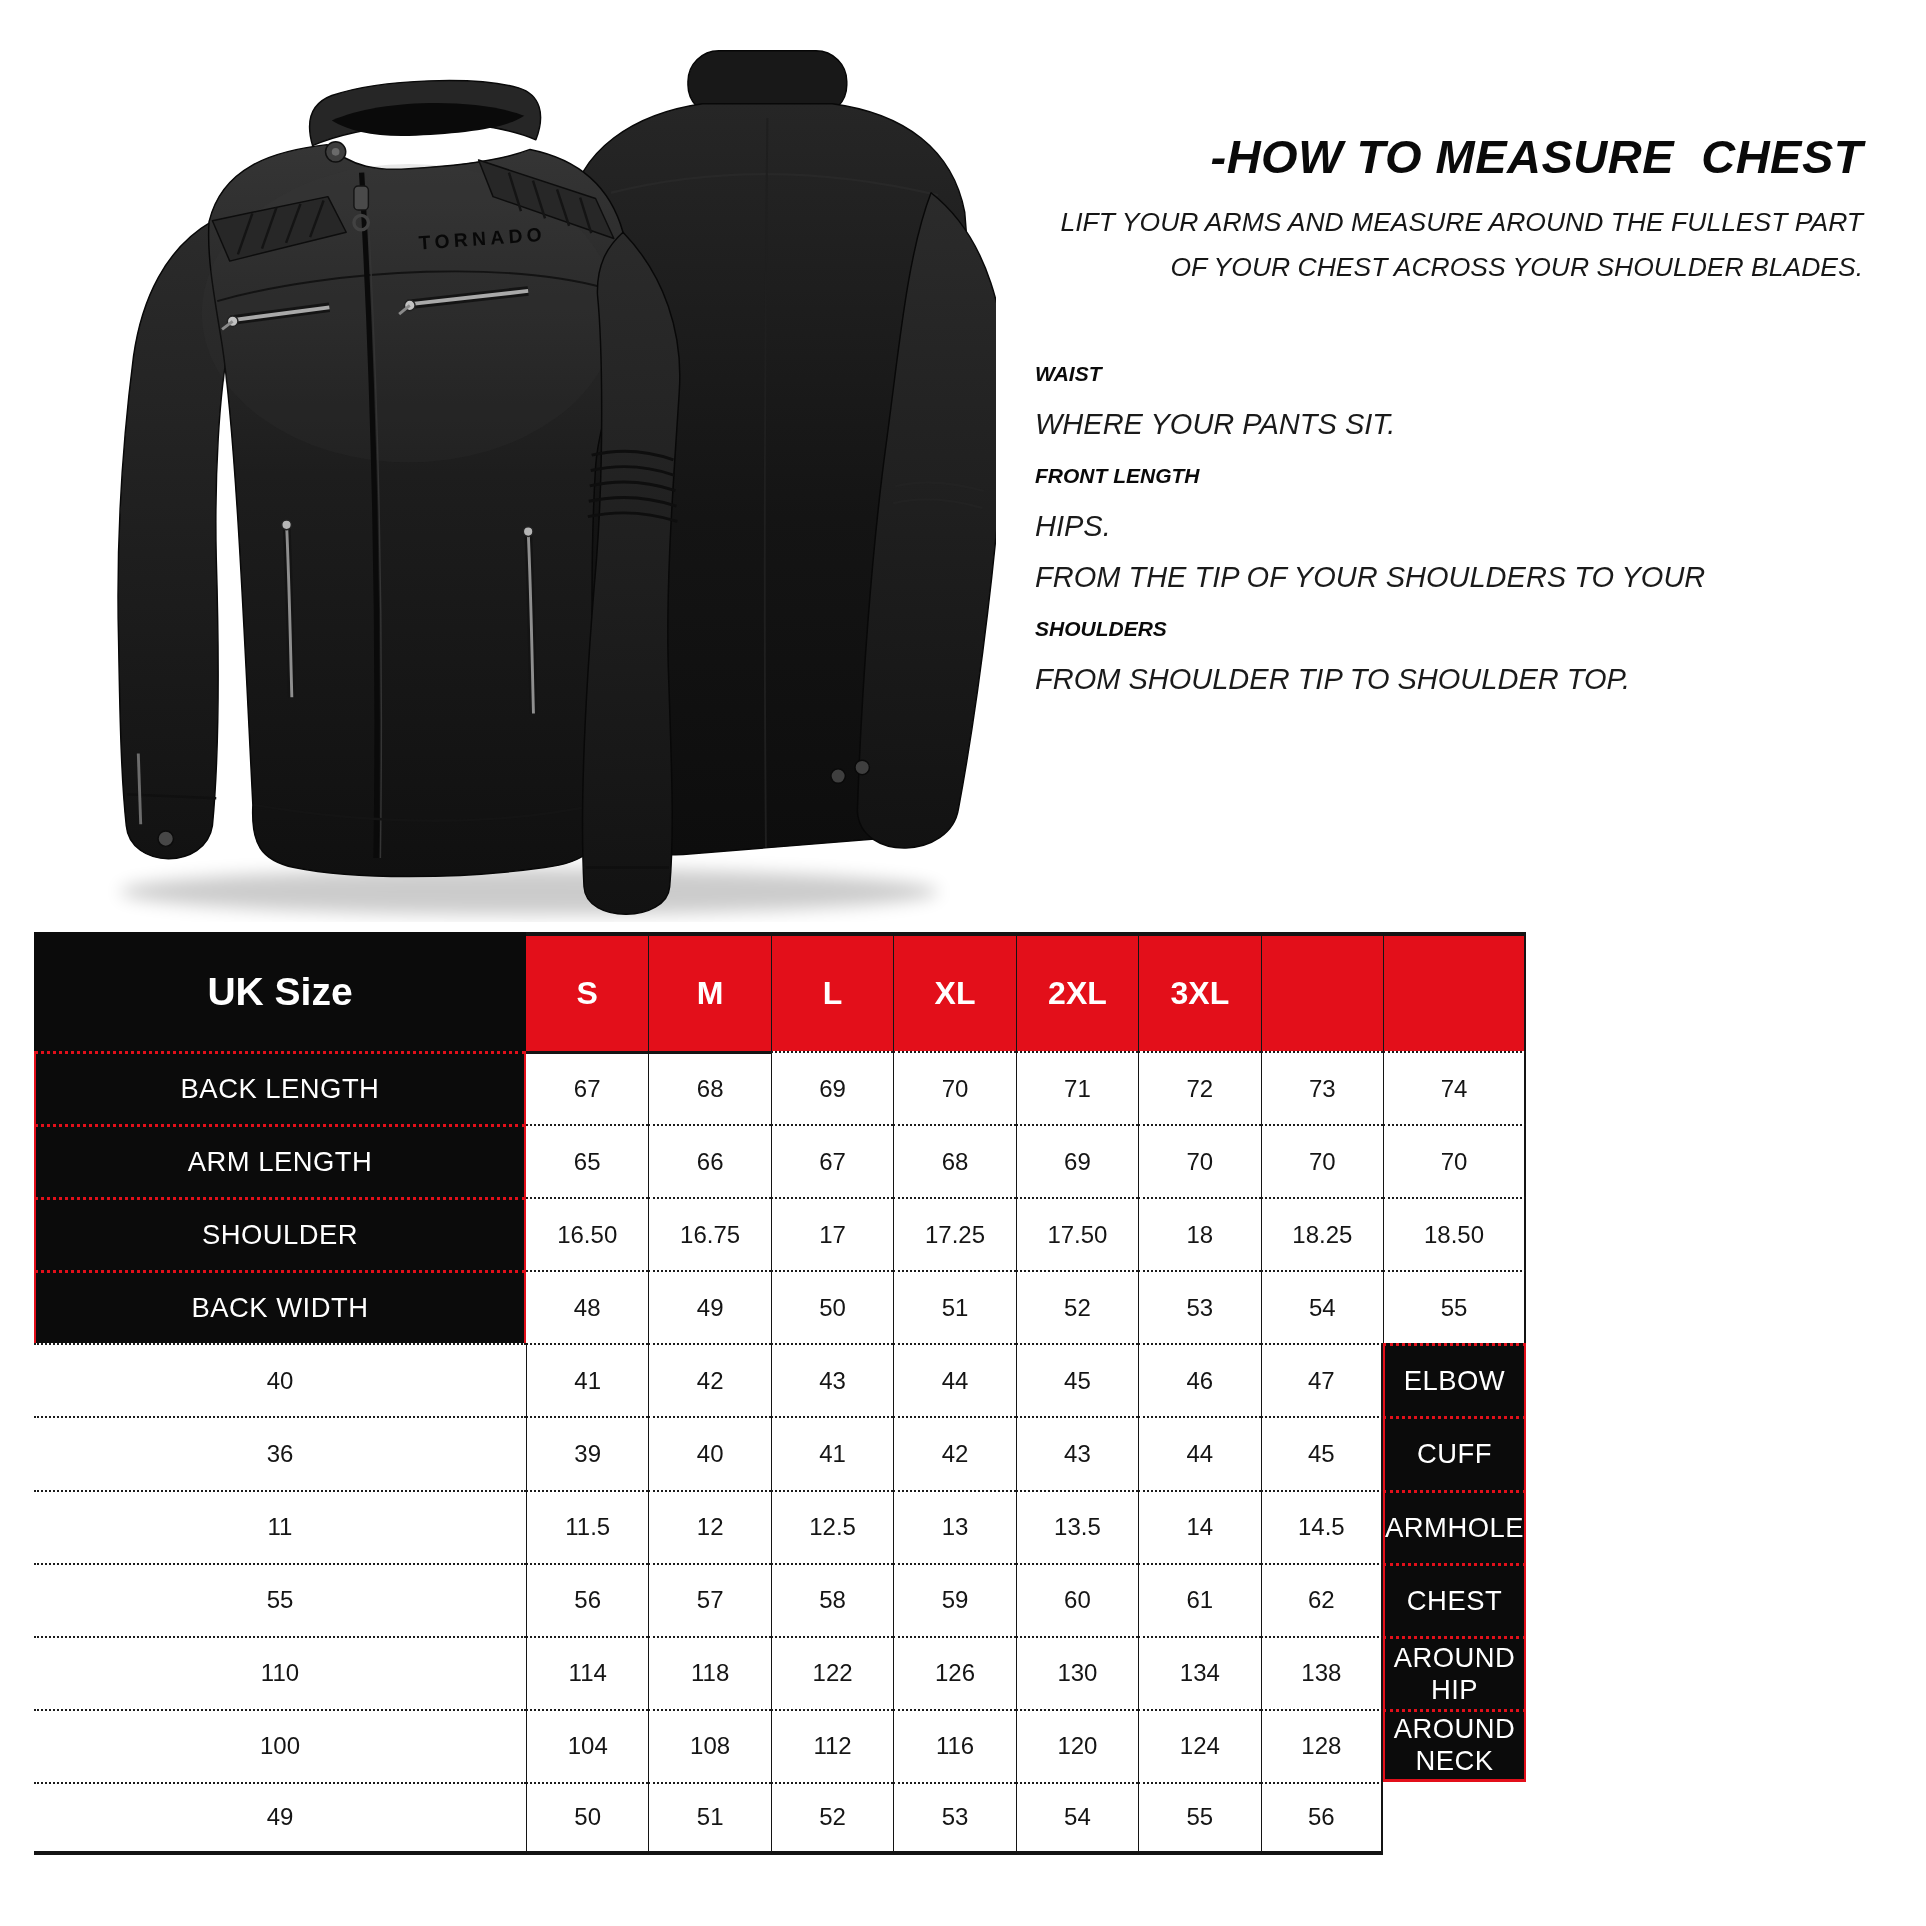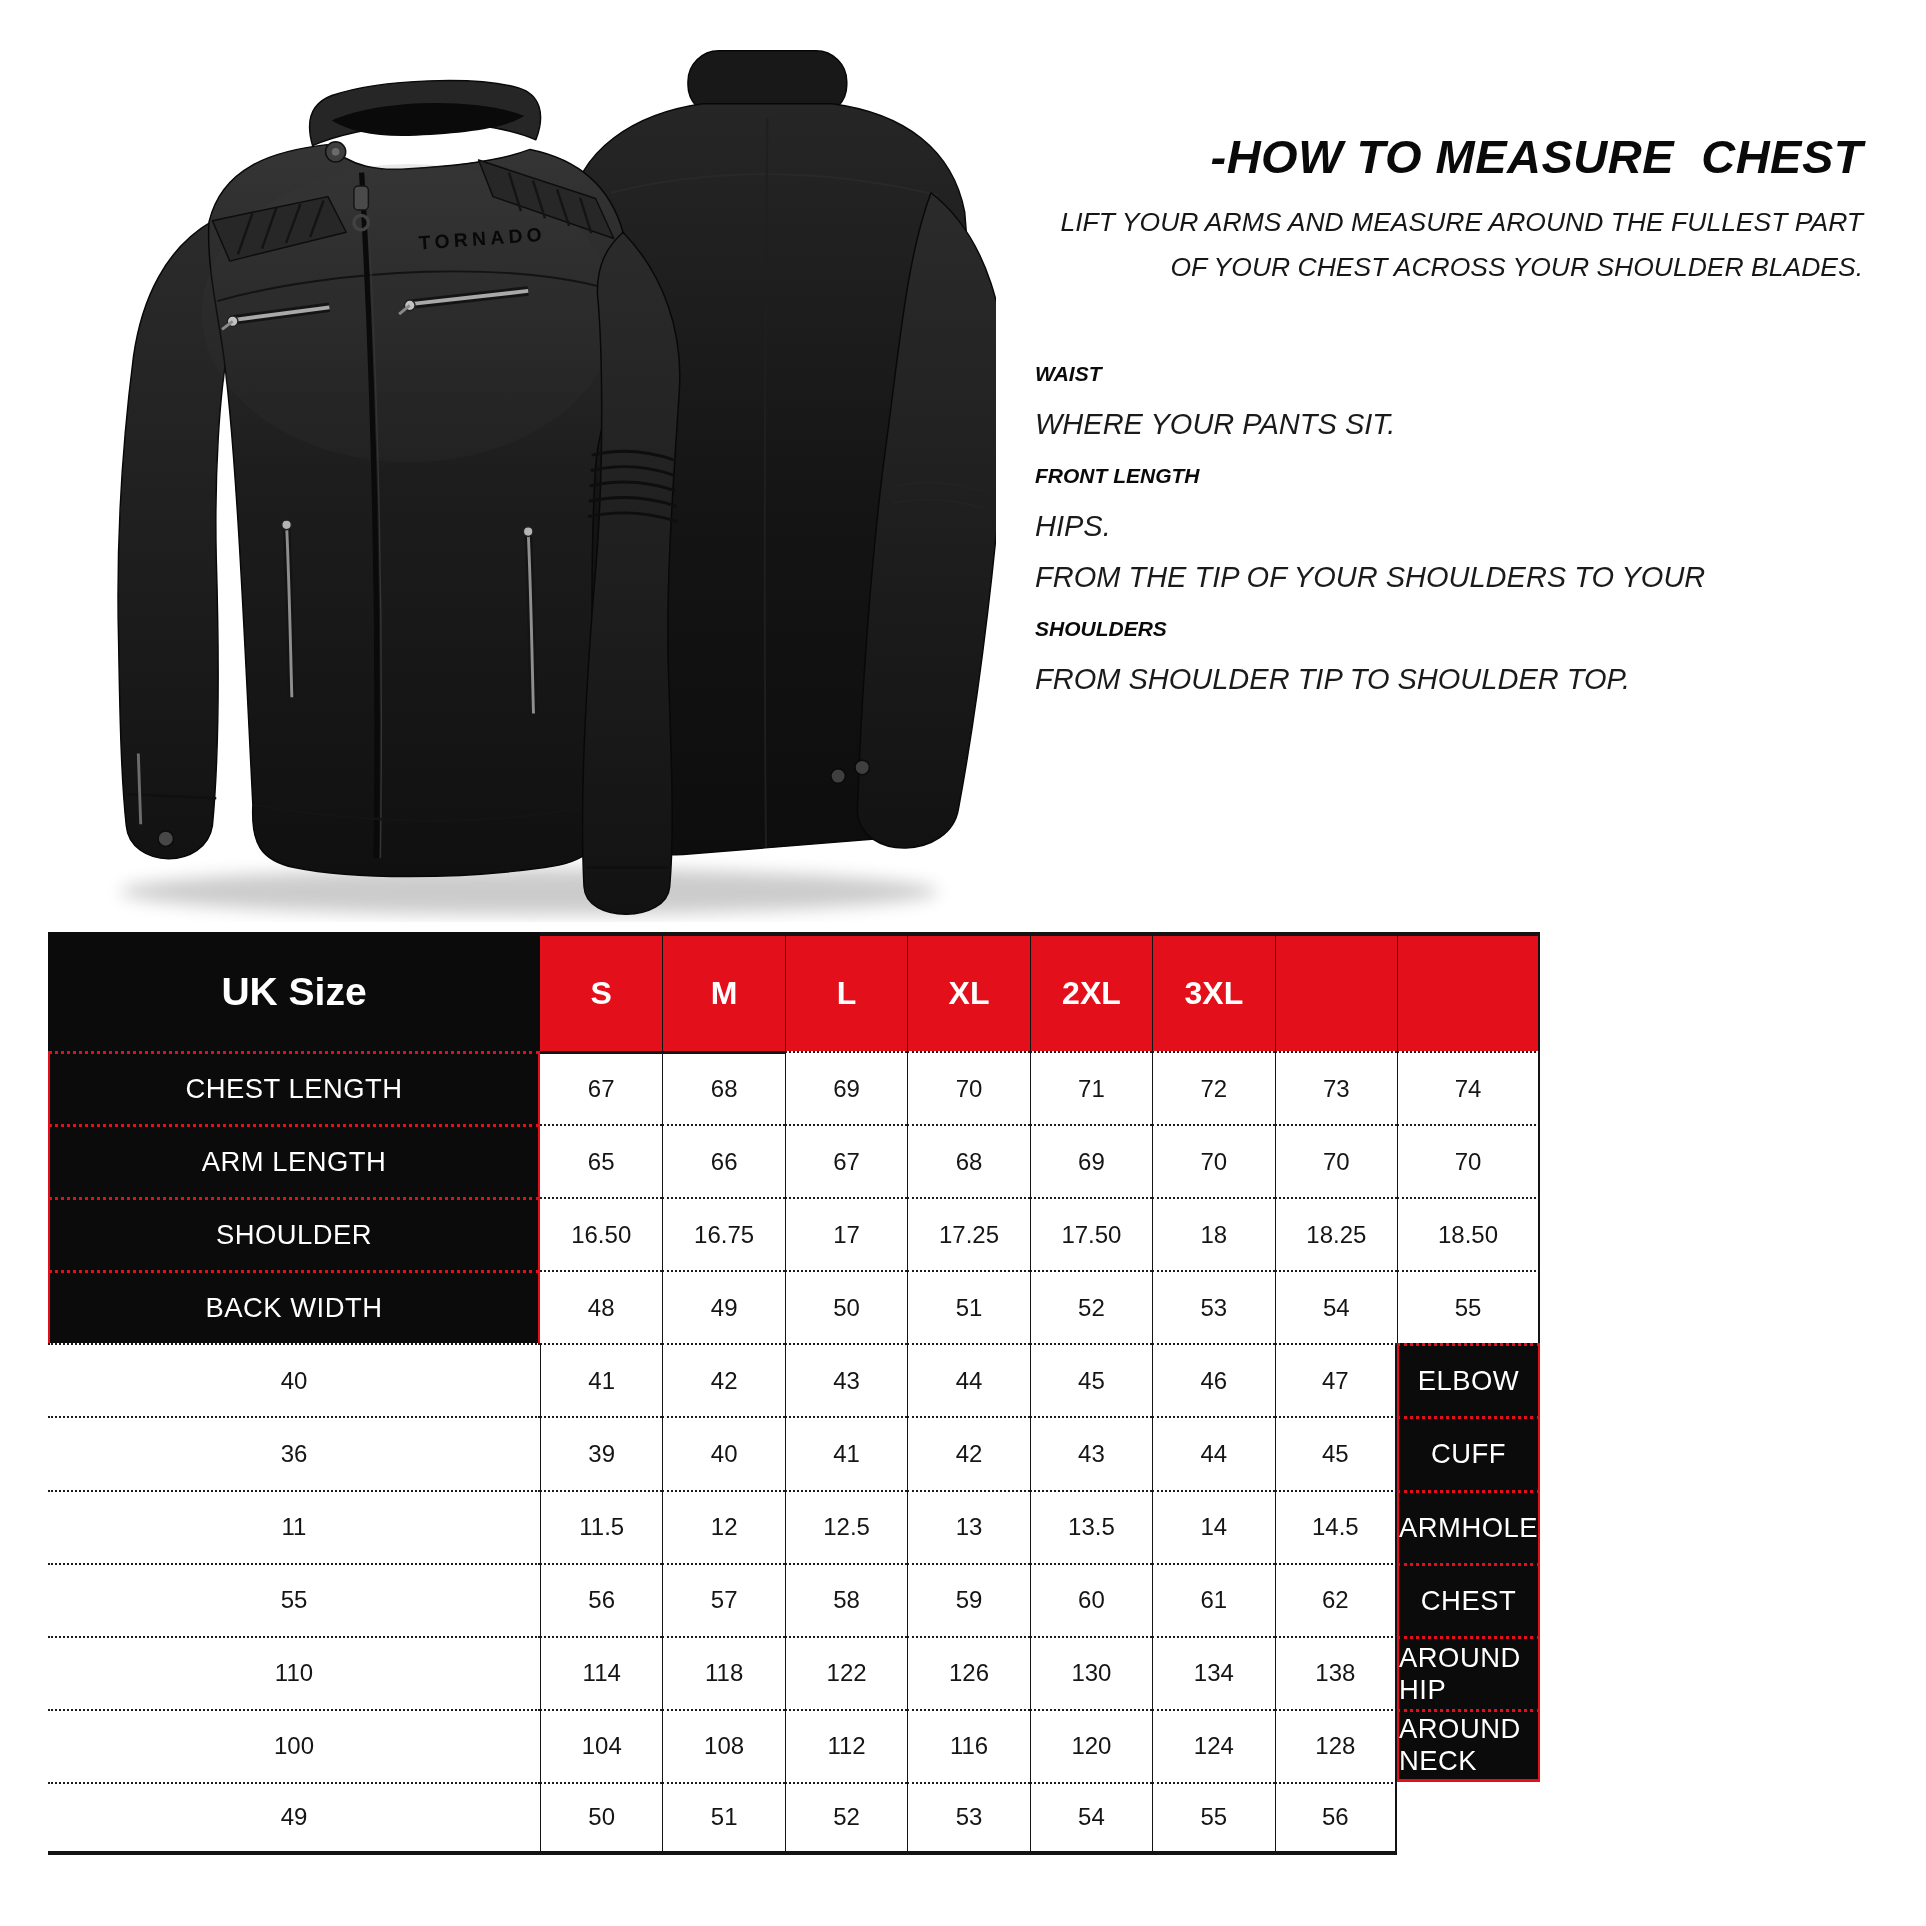--- a/index.html
+++ b/index.html
@@ -20,23 +20,24 @@
   .guide{position:absolute;left:1035px;top:129px;width:828px;text-align:right;}
   .g-title{
     font-size:47px;font-weight:800;font-style:italic;letter-spacing:0.5px;color:#0a0a0a;white-space:pre;
   }
   .g-sub{margin-top:16.4px;font-size:26.5px;font-style:italic;font-weight:500;line-height:45px;color:#161616;}
   .sections{position:absolute;left:1035px;top:348px;width:857px;text-align:left;}
   .s-head{font-size:21px;font-weight:800;font-style:italic;line-height:51px;color:#0a0a0a;}
   .s-line{font-size:29px;font-style:italic;font-weight:400;line-height:51px;color:#1a1a1a;}
   
   .size-table{
-    position:absolute;left:48px;top:932px;width:1492px;height:923px;
+    position:absolute;left:34px;top:932px;width:1492px;height:923px;
     display:grid;grid-template-columns:492px repeat(8,1fr);grid-template-rows:119px repeat(11,1fr);
     background:#fff;
+    text-align:center;
   }
   .cell{display:flex;align-items:center;justify-content:center;box-sizing:border-box;}
   .corner{background:var(--blk);}
   .corner span{color:#fff;font-size:39px;font-weight:700;}
   .hcell{
     background:var(--red);color:#fff;font-size:32px;font-weight:700;
     border-top:4.3px solid var(--line);border-left:1.9px solid var(--line);
   }
   .hcell.hc0{border-left:none;}
   .hcell.hc7{border-right:2.9px solid var(--line);}
@@ -189,21 +190,21 @@
     </div>
     <div class="cell hcell hc0">S</div>
     <div class="cell hcell hc1">M</div>
     <div class="cell hcell hc2">L</div>
     <div class="cell hcell hc3">XL</div>
     <div class="cell hcell hc4">2XL</div>
     <div class="cell hcell hc5">3XL</div>
     <div class="cell hcell hc6"></div>
     <div class="cell hcell hc7"></div>
 
-  <div class="cell rlabel">CHEST LENGTH</div>
+  <div class="cell rlabel">BACK LENGTH</div>
       <div class="cell dcell col0 solidtop">67</div>
       <div class="cell dcell col1 solidtop">68</div>
       <div class="cell dcell col2">69</div>
       <div class="cell dcell col3">70</div>
       <div class="cell dcell col4">71</div>
       <div class="cell dcell col5">72</div>
       <div class="cell dcell col6">73</div>
       <div class="cell dcell col7">74</div>
       <div class="cell rlabel">ARM LENGTH</div>
       <div class="cell dcell col0">65</div>

